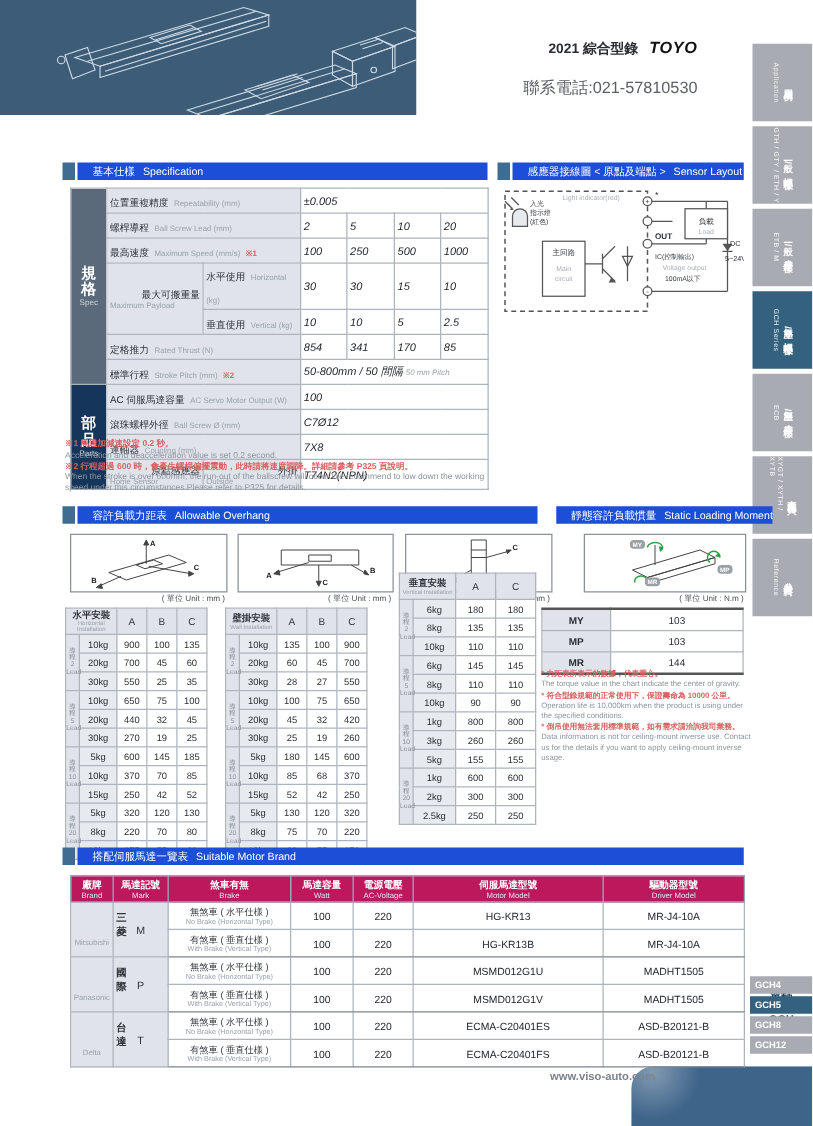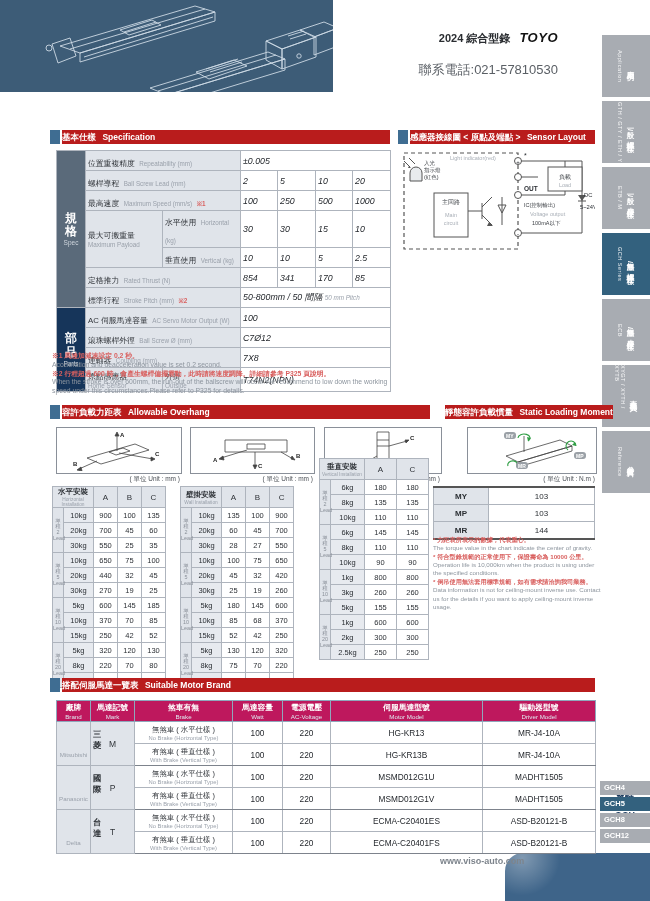--- a/index.html
+++ b/index.html
@@ -24,31 +24,31 @@
   .series-code{font-size:9px;font-weight:bold;}
   .series-tabs{position:absolute;left:600px;top:781px;width:50px;display:flex;flex-direction:column;gap:2px;}
   .series-tab{height:14px;background:#a8acb2;color:#fff;font-size:7.5px;font-weight:bold;line-height:14px;padding-left:4px;}
   .series-tab.active{background:#33617e;}
   .corner{position:absolute;left:505px;top:853px;width:145px;height:48px;background:#3e6489;
           border-top-left-radius:18px;
           background-image:radial-gradient(circle at 12% 10%,rgba(255,255,255,.35),rgba(255,255,255,0) 28%);}
   
   .sec-hdr{position:absolute;display:flex;height:14px;}
   .sec-hdr .sq{width:10px;background:#3f6d92;margin-right:2px;}
-  .sec-hdr .bar{flex:1;background:#b91c1c;color:#fff;font-size:8.5px;font-weight:bold;line-height:14px;padding-left:0;white-space:nowrap;}
+  .sec-hdr .bar{flex:1;background:#1d4ed8;color:#fff;font-size:8.5px;font-weight:normal;line-height:14px;padding-left:12px;white-space:nowrap;}
   .bar .ben{margin-left:4px;}
   
   .spec-table{position:absolute;left:56px;top:150px;width:334px;border-collapse:collapse;table-layout:fixed;}
   .spec-table td{border:1px solid #aeb4bd;padding:0 2px;height:19px;overflow:hidden;}
   .sp-side{background:#5a6a7a;color:#fff;text-align:center;}
   .sp-side.parts{background:#16355a;}
   .sp-side .big{display:block;width:14px;margin:0 auto;font-size:12px;font-weight:bold;line-height:1.12;word-break:break-all;}
   .sp-side .small{display:block;font-size:6.5px;color:#cfd6dd;margin-top:1px;}
   .sp-lbl{background:#e0e4ea;text-align:left;padding-left:4px;}
-  .cn{color:#2f3338;font-size:7.8px;}
+  .cn{color:#2f3338;font-size:7.8px;text-align:right;}
   .en{color:#9aa1ab;font-size:6.3px;}
   .mark{color:#d9605f;font-size:6.3px;font-weight:bold;}
   .sp-val{text-align:left;font-size:8.8px;color:#1e2227;background:#fff;font-style:italic;}
   .sub-gray{color:#9aa1ab;font-size:6.3px;}
   .two-line .cn{display:block;}
   .two-line .en{display:block;}
   
   .notes{position:absolute;left:52px;top:352px;width:350px;line-height:1.3;}
   .note-cn{color:#d9605f;font-size:6.8px;font-weight:bold;}
   .note-en{color:#8d959e;font-size:6.8px;}
@@ -125,21 +125,21 @@
         <polygon points="314,37 338,28 338,46 314,55"></polygon>
         <circle cx="299" cy="56" r="2.2"></circle>
         <line x1="288" y1="36" x2="304" y2="31"></line>
         <line x1="290" y1="39" x2="306" y2="34"></line>
       </g>
     </svg>
   </div>
 
   <div class="masthead">
     <div class="catalog-line">
-      <span>2024</span>
+      <span>2021</span>
       <span>綜合型錄</span>
       <span class="logo">TOYO</span>
     </div>
     <div class="phone">聯系電話:021-57810530</div>
   </div>
 
   <nav class="sidebar" id="sidebar-tabs">
       <div class="side-tab">
         <span class="st-en">Application</span>
         <span class="st-cn">應用例</span>

